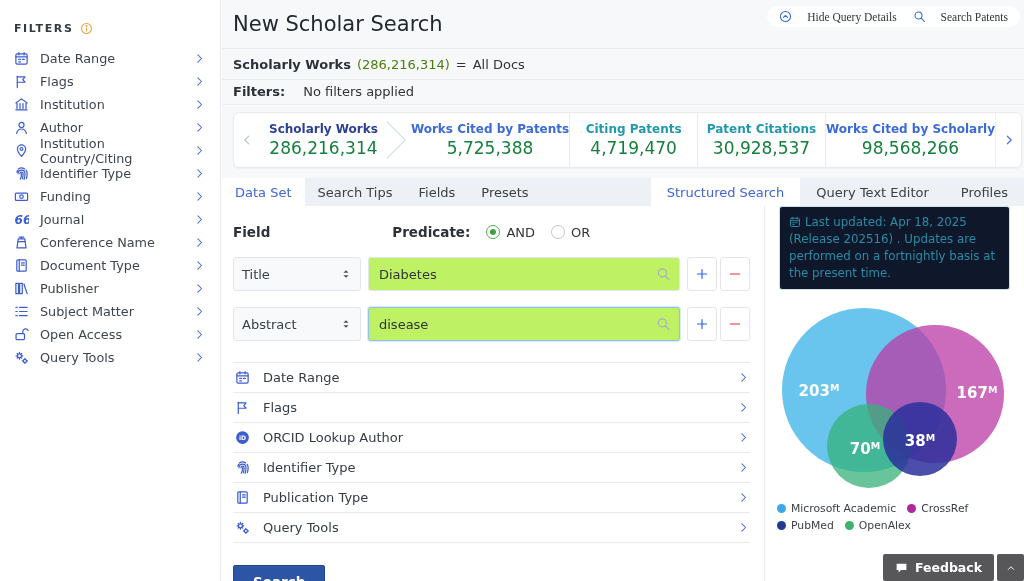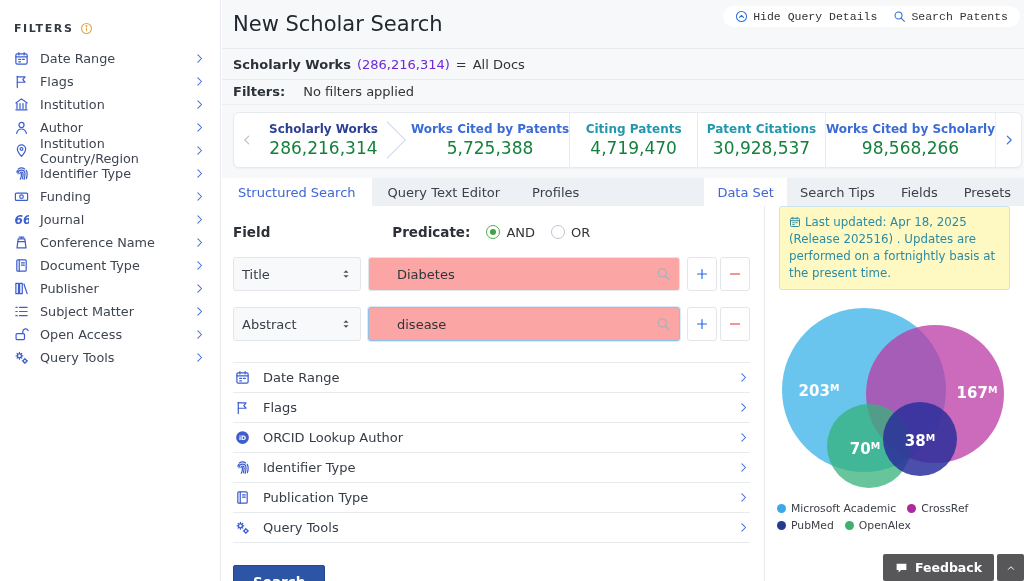--- a/index.html
+++ b/index.html
@@ -17,30 +17,30 @@
   .side-item{display:flex;align-items:center;gap:11px;height:23px;padding:0 14px;cursor:pointer}
   .side-item .icn{width:15px;height:15px;color:#3d5ecf}
   .side-item .lbl{flex:1;font-size:12.8px;color:#3e4550}
   .side-item .chev{width:13px;height:13px;color:#466cd6}
 
   
   .main{position:absolute;left:222px;top:0;right:0;height:100%}
   .hdr{position:absolute;top:0;left:0;right:0;height:178px;background:#f6f8fa}
   .pill{position:absolute;top:6px;right:4px;background:#fff;border-radius:14px;
         display:flex;gap:16px;padding:4px 12px;align-items:center}
-  .pill button{display:flex;align-items:flex-start;gap:5px;font-size:11.5px;color:#333;
-        background:none;border:none;cursor:pointer;font-family:Liberation Mono, monospace;padding:0}
+  .pill button{display:flex;align-items:flex-end;gap:15px;font-size:11.5px;color:#333;
+        background:none;border:none;cursor:pointer;font-family:Liberation Serif, serif;padding:0}
   .pill .icn{width:13px;height:13px;color:#2f6fd0}
   .title{position:absolute;left:11px;top:12px;margin:0;font-size:21px;font-weight:500;color:#23282e}
   .r2{position:absolute;top:48px;left:0;right:0;height:30px;display:flex;align-items:center;gap:6px;
       padding-left:11px;border-top:1px solid #e8ebee;border-bottom:1px solid #e8ebee;font-size:13px;color:#333}
   .r3{position:absolute;top:79px;left:0;right:0;height:25px;display:flex;align-items:center;gap:18px;
       padding-left:11px;border-bottom:1px solid #eceff2;font-size:13px;color:#333}
   .b{font-weight:bold;color:#2c3137}
-  .lnk{color:#6d28d9;text-decoration:none;cursor:pointer}
+  .lnk{color:#4d7c0f;text-decoration:none;cursor:pointer}
 
   .carousel{position:absolute;left:11px;right:2px;top:112px;height:54px;background:#fff;
             border:1px solid #e7eaee;border-radius:6px;display:flex;align-items:stretch;
             box-shadow:0 1px 2px rgba(0,0,0,.04)}
   .car-btn{width:26px;background:none;border:none;display:flex;align-items:center;justify-content:center;cursor:pointer;padding:0}
   .car-btn.left{color:#b9c2cc}
   .car-btn.right{color:#3b6bd6;border-left:1px solid #edf0f3}
   .car-btn .icn{width:14px;height:14px}
   #stats-list{flex:1;display:flex;align-items:stretch}
   .stat{flex:1;display:flex;flex-direction:column;align-items:center;justify-content:center;gap:2px;cursor:pointer}
@@ -70,41 +70,41 @@
   .rd{width:14px;height:14px;border-radius:50%;border:1px solid #bcc5ce;display:inline-block;background:#fff;position:relative;box-sizing:border-box}
   .rd.sel{border-color:#4caf50}
   .rd.sel::after{content:"";position:absolute;inset:3px;border-radius:50%;background:#43a047}
 
   .frow{display:flex;align-items:center;margin-top:16px;gap:7px;padding-right:14px}
   .fselect{width:128px;height:34px;background:#f8f9fb;border:1px solid #e2e6ea;border-radius:3px;
            display:flex;align-items:center;padding:0 8px;font-size:13px;color:#3a4049;box-sizing:border-box;cursor:pointer}
   .fselect .txt{flex:1}
   .fselect .ud{width:12px;height:12px;color:#4a5056}
   .finput{flex:1;position:relative}
-  .finput input{width:100%;height:34px;border:1px solid #e2e6ea;border-radius:3px;padding:0 30px 0 28px;
-                font-size:13px;color:#2f353b;box-sizing:border-box;font-family:inherit;background:#fca5a5;outline:none}
+  .finput input{width:100%;height:34px;border:1px solid #e2e6ea;border-radius:3px;padding:0 30px 0 10px;
+                font-size:13px;color:#2f353b;box-sizing:border-box;font-family:inherit;background:#bef264;outline:none}
   .finput input.focused{border-color:#8fc1e9;box-shadow:0 0 0 1px #d8ebf8}
   .finput .mag{position:absolute;right:9px;top:50%;transform:translateY(-50%);width:15px;height:15px;color:#a8b1bb}
   .sq{width:30px;height:34px;background:#fff;border:1px solid #e2e6ea;border-radius:3px;display:flex;
       align-items:center;justify-content:center;cursor:pointer;padding:0}
   .sq .icn{width:14px;height:14px}
   .sq.plus{color:#2563eb}
   .sq.minus{color:#e03131;margin-left:-4px}
 
   #accordion{margin-top:21px;border-top:1px solid #e8ebee;margin-right:14px}
   .acc-row{display:flex;align-items:center;gap:13px;height:29px;border-bottom:1px solid #e8ebee;cursor:pointer}
   .acc-row .icn{width:15px;height:15px;color:#3d5ecf;margin-left:2px}
   .acc-row .lbl{flex:1;font-size:13px;color:#353c46}
   .acc-row .chev{width:13px;height:13px;color:#466cd6}
 
   .search-btn{margin-top:22px;background:#2d55a5;border:1px solid #24488f;color:#fff;font-weight:bold;
               font-size:13.5px;padding:8px 19px;border-radius:2px;cursor:pointer;font-family:inherit}
 
   .col-right h3{margin:19px 14px 10px;font-size:13.5px;color:#2c3137}
-  .notice{margin:0 14px;background:#fef9c3;border:1px solid #cbe4ec;border-radius:3px;padding:7px 9px;
+  .notice{margin:0 14px;background:#0f172a;border:1px solid #cbe4ec;border-radius:3px;padding:7px 9px;
           font-size:11.8px;line-height:1.45;color:#2b8ba3}
   .notice .icn{width:12px;height:12px;color:#2b8ba3;display:inline-block;vertical-align:-2px;margin-right:4px}
   .venn{display:block;margin:8px auto 0;width:236px;height:200px}
   .venn text{font-family:inherit;font-weight:bold;fill:#fff;font-size:15px}
   #legend{margin:4px 12px 0;display:flex;flex-wrap:wrap;column-gap:11px;row-gap:4px;
           font-size:10.8px;color:#3a3f45;align-items:center}
   .leg{display:flex;align-items:center;gap:5px;white-space:nowrap}
   .dot{width:9px;height:9px;border-radius:50%;flex:none}
 
   .fb-wrap{position:absolute;right:0;bottom:0;display:flex;gap:3px;z-index:5}
@@ -187,21 +187,21 @@
             </svg>
           </span>
   </div>
         <div class="side-item">
     <span class="icn">
             <svg viewBox="0 0 16 16" fill="none" stroke="currentColor" stroke-width="1.3" stroke-linecap="round" stroke-linejoin="round">
               <path d="M8 14.2S3.6 9.6 3.6 6.4a4.4 4.4 0 0 1 8.8 0c0 3.2-4.4 7.8-4.4 7.8z"></path>
               <circle cx="8" cy="6.3" r="1.5"></circle>
             </svg>
           </span>
-    <span class="lbl">Institution Country/Region</span>
+    <span class="lbl">Institution Country/Citing</span>
     <span class="icn chev">
             <svg viewBox="0 0 16 16" fill="none" stroke="currentColor" stroke-width="1.3" stroke-linecap="round" stroke-linejoin="round">
               <path d="M6 3.5L10.5 8 6 12.5"></path>
             </svg>
           </span>
   </div>
         <div class="side-item">
     <span class="icn">
             <svg viewBox="0 0 16 16" fill="none" stroke="currentColor" stroke-width="1.3" stroke-linecap="round" stroke-linejoin="round">
               <path d="M4.6 3.2a6 6 0 0 1 6.8 0M3 6.5a6.5 6.5 0 0 1 1-1.8M13 4.7a6.4 6.4 0 0 1 1 3.5c0 2-.3 3.9-.8 5.3M4.3 8.2a3.7 3.7 0 0 1 7.4 0c0 2.2-.3 4.2-.9 6M6.3 8.2a1.7 1.7 0 0 1 3.4 0c0 2-.2 3.6-.7 5.4M8 8.2c0 2.2-.4 4.4-1.3 6"></path>
@@ -397,30 +397,30 @@
           <span class="icn">
               <svg viewBox="0 0 16 16" fill="none" stroke="currentColor" stroke-width="1.3" stroke-linecap="round" stroke-linejoin="round">
                 <path d="M6 3.5L10.5 8 6 12.5"></path>
               </svg>
             </span>
         </button>
       </div>
     </header>
 
     <div class="tabbar">
-      <div id="left-tabs" class="tabs">
-          <div class="tab active">Structured Search</div>
-          <div class="tab">Query Text Editor</div>
-          <div class="tab">Profiles</div>
-        </div>
       <div id="right-tabs" class="tabs right">
           <div class="tab active">Data Set</div>
           <div class="tab">Search Tips</div>
           <div class="tab">Fields</div>
           <div class="tab">Presets</div>
+        </div>
+      <div id="left-tabs" class="tabs">
+          <div class="tab active">Structured Search</div>
+          <div class="tab">Query Text Editor</div>
+          <div class="tab">Profiles</div>
         </div>
     </div>
 
     <section class="content">
       <div class="col-left">
         <div class="form-head">
           <span class="b">Field</span>
           <span class="pred">
             <span class="b">Predicate:</span>
             <label class="radio">

